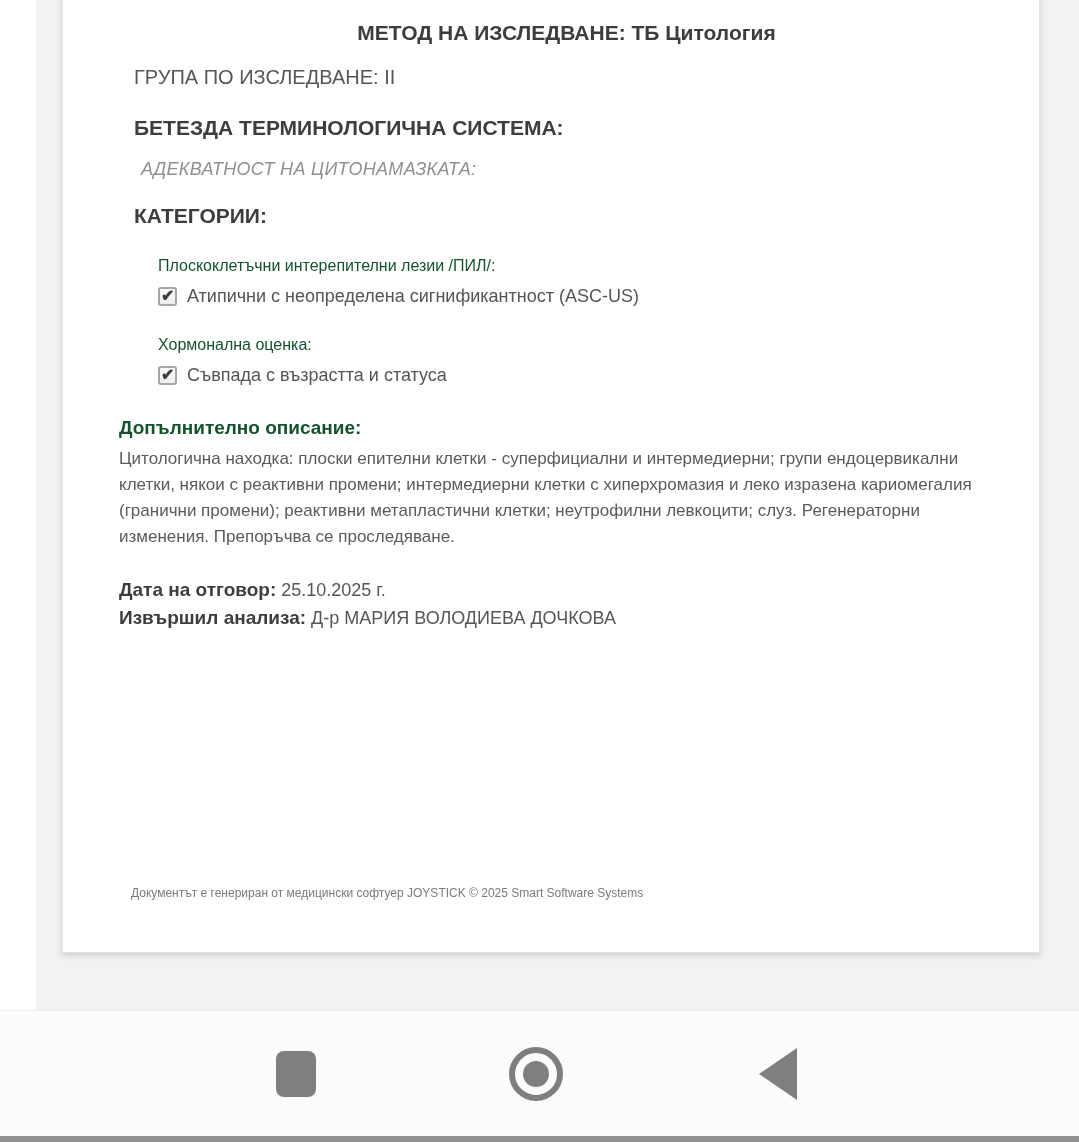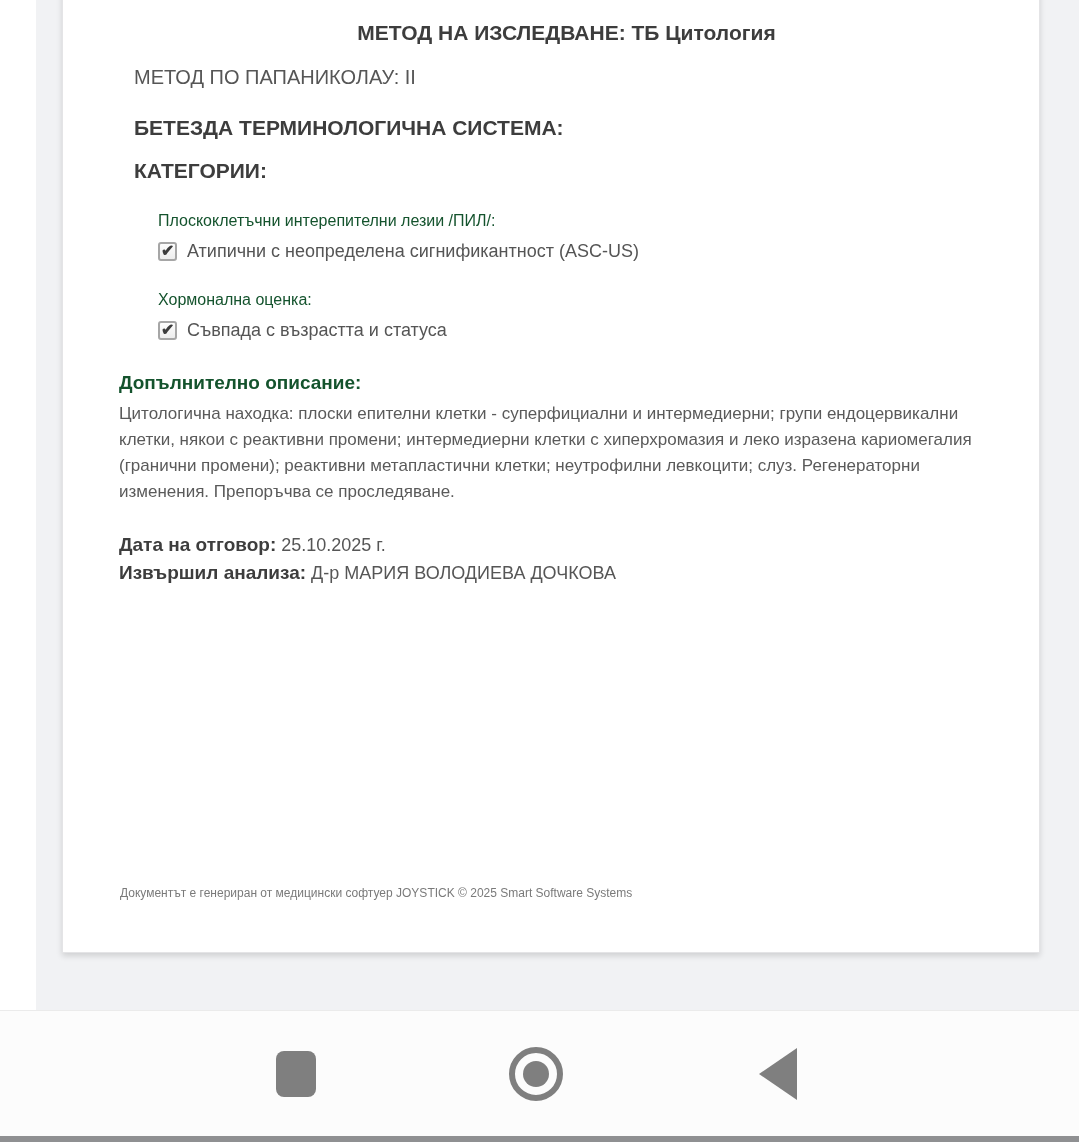--- a/index.html
+++ b/index.html
@@ -45,21 +45,21 @@
   .group-2 { margin-bottom:31px; }
 
   .desc-heading { font-size:19px; font-weight:bold; color:#14532d; margin-bottom:7px; }
   .desc-text { font-size:17px; color:#5a5a5a; line-height:26px; max-width:880px;
                margin-bottom:26px; }
 
   .summary-line { font-size:18px; color:#565656; line-height:28px; }
   .summary-line .lbl { font-size:19px; font-weight:bold; color:#3d3d3d; }
   .summary-line .val-bold { font-weight:bold; color:#3d3d3d; font-size:19px; }
 
-  .doc-footer { position:absolute; left:57px; bottom:52px; font-size:12px; color:#7a7a7a; }
+  .doc-footer { position:absolute; left:68px; bottom:52px; font-size:12px; color:#7a7a7a; }
 
   
   .nav-bar { position:absolute; left:0; top:1010px; width:1079px; height:126px;
              background:#fcfcfc; border-top:1px solid #ebebeb; }
   .nav-btn { position:absolute; top:0; width:120px; height:126px;
              display:flex; align-items:center; justify-content:center; }
   .nav-recents { left:236px; }
   .nav-home { left:476px; }
   .nav-back { left:718px; }
   .icon-recents { width:40px; height:46px; background:#7f7f7f; border-radius:8px; }
@@ -76,24 +76,25 @@
 </head>
 <body>
 
 <div class="page-backdrop"></div>
 
 <div class="doc-card">
   <div class="doc-content">
 
     <div class="h-main row-method">МЕТОД НА ИЗСЛЕДВАНЕ: ТБ Цитология</div>
 
-    <div class="line-regular row-pap">МЕТОД ПО ПАПАНИКОЛАУ: II</div>
+    <div class="line-regular row-pap">ГРУПА ПО ИЗСЛЕДВАНЕ: II</div>
 
     <div class="h-main row-bethesda">БЕТЕЗДА ТЕРМИНОЛОГИЧНА СИСТЕМА:</div>
 
+    <div class="adequacy">АДЕКВАТНОСТ НА ЦИТОНАМАЗКАТА:</div>
 
 
     <div class="h-main row-categories">КАТЕГОРИИ:</div>
 
     <div class="cat-group group-1">
       <div class="cat-title">Плоскоклетъчни интерепителни лезии /ПИЛ/:</div>
       <div class="checkbox-row">
         <span class="checkbox checked"></span>
         <span>Атипични с неопределена сигнификантност (ASC-US)</span>
       </div>

